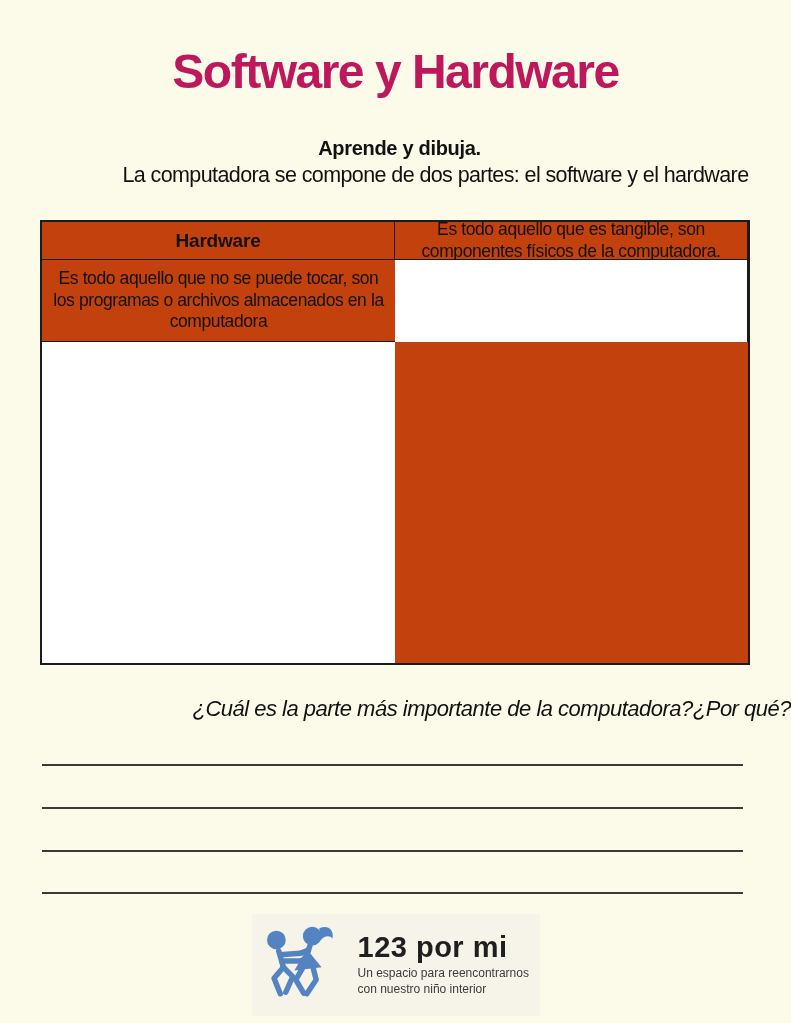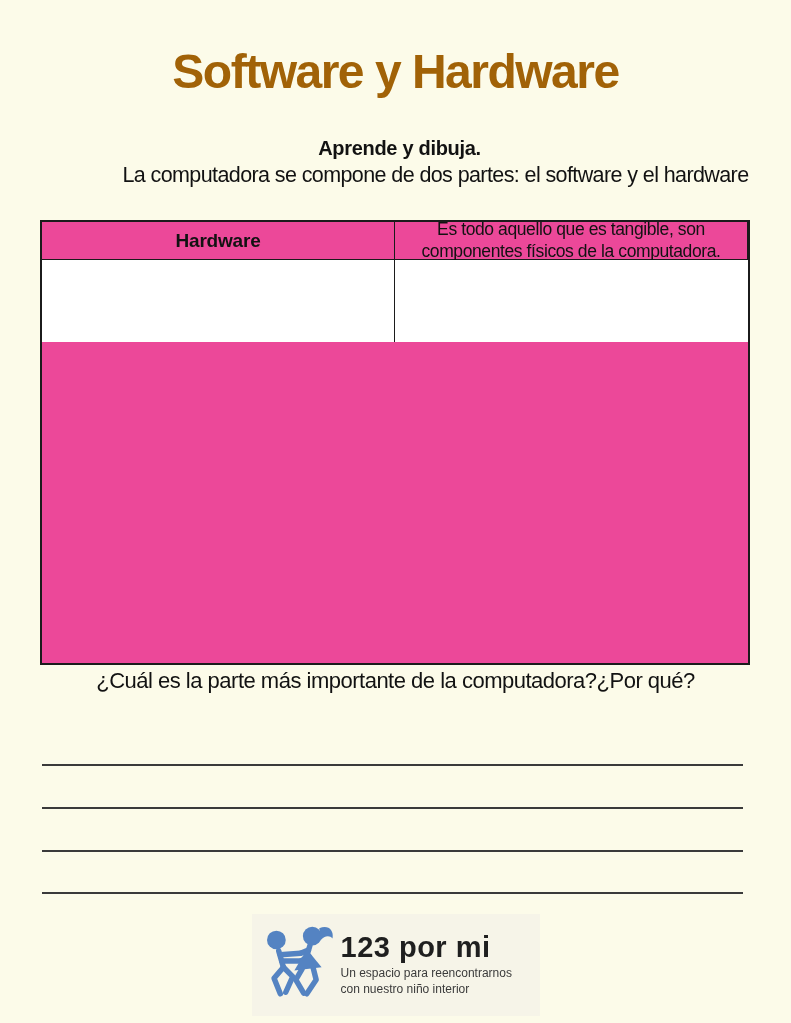--- a/index.html
+++ b/index.html
@@ -8,63 +8,63 @@
     width:791px;height:1023px;
     background:#FCFBE9;
     font-family:"Liberation Sans", sans-serif;
     color:#121212;
     overflow:hidden;
   }
   .page-title{
     position:absolute;top:44px;left:0;width:100%;
     margin:0;text-align:center;
     font-size:48px;font-weight:bold;letter-spacing:-1.5px;
-    color:#a16207;
+    color:#be185d;
   }
   .instruction-heading{
     position:absolute;top:137px;left:4px;width:100%;
     text-align:center;font-weight:bold;font-size:20px;letter-spacing:-0.3px;
   }
   .instruction-text{
     position:absolute;top:163px;left:0;width:100%;
     text-align:center;font-size:21.5px;letter-spacing:-0.6px;padding-left:40px;
   }
   .info-table{
     position:absolute;left:40px;top:220px;width:710px;height:445px;
     box-sizing:border-box;
     display:grid;
     grid-template-columns:1fr 1fr;
     grid-template-rows:38px 82px 1fr;
-    background:#ec4899;
+    background:#c2410c;
     border:2px solid #1b1b1b;
   }
   .cell{
     box-sizing:border-box;
     display:flex;align-items:center;justify-content:center;
     text-align:center;
   }
   .col-left{border-right:1.5px solid #1b1b1b;}
   .th{border-bottom:1.5px solid #1b1b1b;font-weight:bold;font-size:19px;letter-spacing:-0.2px;}
   .td{border-bottom:1.5px solid #1b1b1b;font-size:17.5px;line-height:1.22;letter-spacing:-0.4px;padding:4px 10px;}
   .draw{background:#FFFFFF;}
   .question{
-    position:absolute;top:668px;left:0;width:100%;
-    text-align:center;font-size:22px;letter-spacing:-0.5px;
+    position:absolute;top:696px;left:0;width:100%;
+    text-align:right;font-size:22px;letter-spacing:-0.5px;font-style:italic;
   }
   .answer-line{
     position:absolute;left:42px;width:701px;height:0;
     border-top:2px solid #3a3a3a;
   }
   .line-1{top:764px}.line-2{top:807px}.line-3{top:850px}.line-4{top:892px}
   .brand-footer{
     position:absolute;top:914px;left:50%;transform:translateX(-50%);
     width:288px;height:102px;
     background:#F6F4E8;
     display:flex;align-items:center;
-    box-sizing:border-box;padding:0 8px;gap:3px;
+    box-sizing:border-box;padding:0 8px;gap:20px;
   }
   .brand-icon{flex:0 0 auto;}
   .brand-name{
     font-size:29px;font-weight:bold;letter-spacing:0.5px;color:#1f1f1f;line-height:1;
   }
   .brand-tagline{
     font-size:12px;color:#3b3b3b;max-width:180px;line-height:1.35;margin-top:3px;
   }
 </style>
 </head>
@@ -73,20 +73,21 @@
 <div class="sheet">
 
   <h1 class="page-title">Software y Hardware</h1>
 
   <div class="instruction-heading">Aprende y dibuja.</div>
   <div class="instruction-text">La computadora se compone de dos partes: el software y el hardware</div>
 
   <div class="info-table">
     <div class="cell th col-left">Hardware</div>
     <div class="cell td col-left">Es todo aquello que es tangible, son componentes físicos de la computadora.</div>
+    <div class="cell td">Es todo aquello que no se puede tocar, son los programas o archivos almacenados en la computadora</div>
     <div class="cell draw col-left"></div>
     <div class="cell draw"></div>
   </div>
 
   <div class="question">¿Cuál es la parte más importante de la computadora?¿Por qué?</div>
 
   <div class="answer-line line-1"></div>
   <div class="answer-line line-2"></div>
   <div class="answer-line line-3"></div>
   <div class="answer-line line-4"></div>

